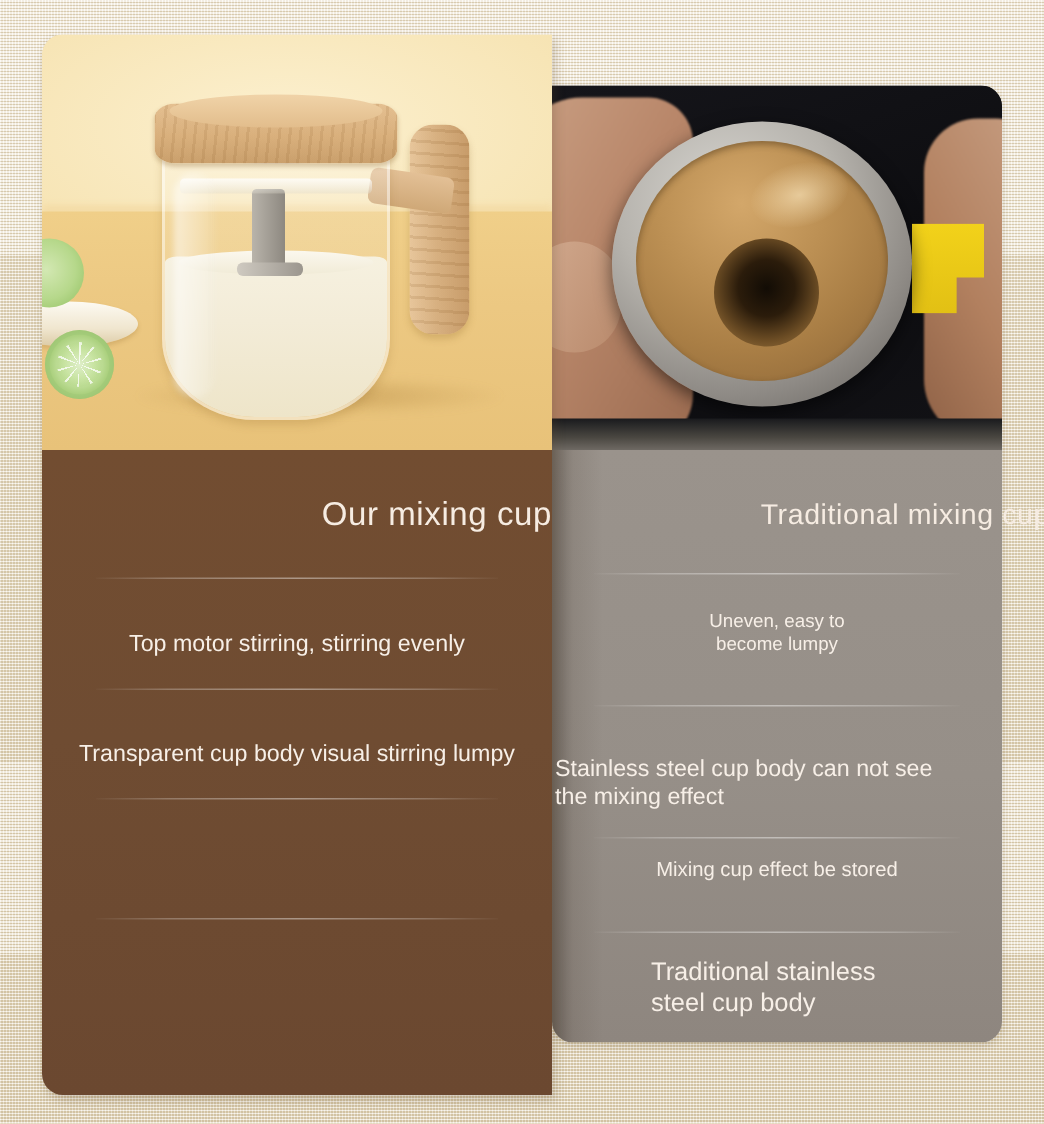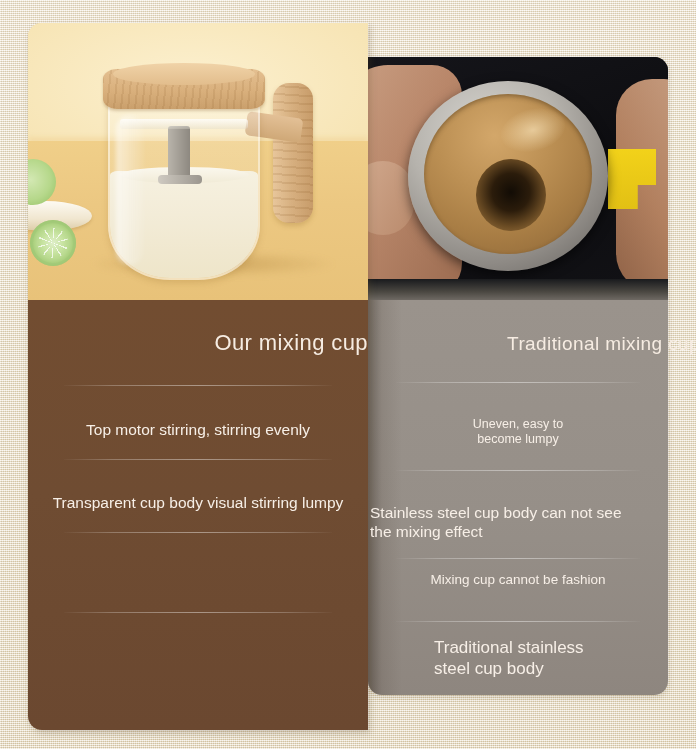--- a/index.html
+++ b/index.html
@@ -112,21 +112,21 @@
   
   #left-col-text .divider { left: 36px; width: 268px; }
   #left-r1 { top: 421px; font-size: 15.5px; }
   #left-r2 { top: 494px; font-size: 15.5px; }
   #left-r3 { top: 567px; font-size: 15.5px; }
   #left-r4 { top: 634px; font-size: 15.5px; text-align: left; padding-left: 64px; box-sizing: border-box; }
 
   
   #right-col-text .divider { left: 28px; width: 244px; }
   #right-r1 { top: 398px; font-size: 13px; }
-  #right-r1 .sub { font-size: 12.5px; display: block; margin-top: 19px; }
+  #right-r1 .sub { font-size: 12.5px; display: block; margin-top: 9px; }
   #right-r2 { top: 488px; font-size: 15.5px; text-align: left; padding-left: 2px; box-sizing: border-box; margin-top: 16px; }
   #right-r3 { top: 572px; font-size: 13.5px; }
   #right-r4 { top: 638px; font-size: 17px; text-align: left; padding-left: 66px; box-sizing: border-box; }
 
   
   .ph { position: absolute; }
   #lp-bg {
     inset: 0;
     background:
       radial-gradient(ellipse 120% 70% at 48% 22%, #fcf0cf 0%, #f7e5b6 48%, #eed69f 100%);
@@ -358,21 +358,21 @@
   <div class="row" id="right-r1">
     <span class="sub">Uneven, easy to<br>become lumpy</span>
   </div>
 
   <div class="divider" style="top:470px;"></div>
 
   <div class="row" id="right-r2">Stainless steel cup body can not see<br>the mixing effect</div>
 
   <div class="divider" style="top:558px;"></div>
 
-  <div class="row" id="right-r3">Mixing cup cannot be fashion</div>
+  <div class="row" id="right-r3">Mixing cup effect be stored</div>
 
   <div class="divider" style="top:621px;"></div>
 
   <div class="row" id="right-r4">Traditional stainless<br>steel cup body</div>
 </div>
 
 <div id="left-col-text" style="position:absolute;left:28px;top:0;width:340px;height:749px;pointer-events:none;">
   <div class="col-title" id="left-title">Our mixing cup</div>
 
   <div class="divider" style="top:385px;"></div>

